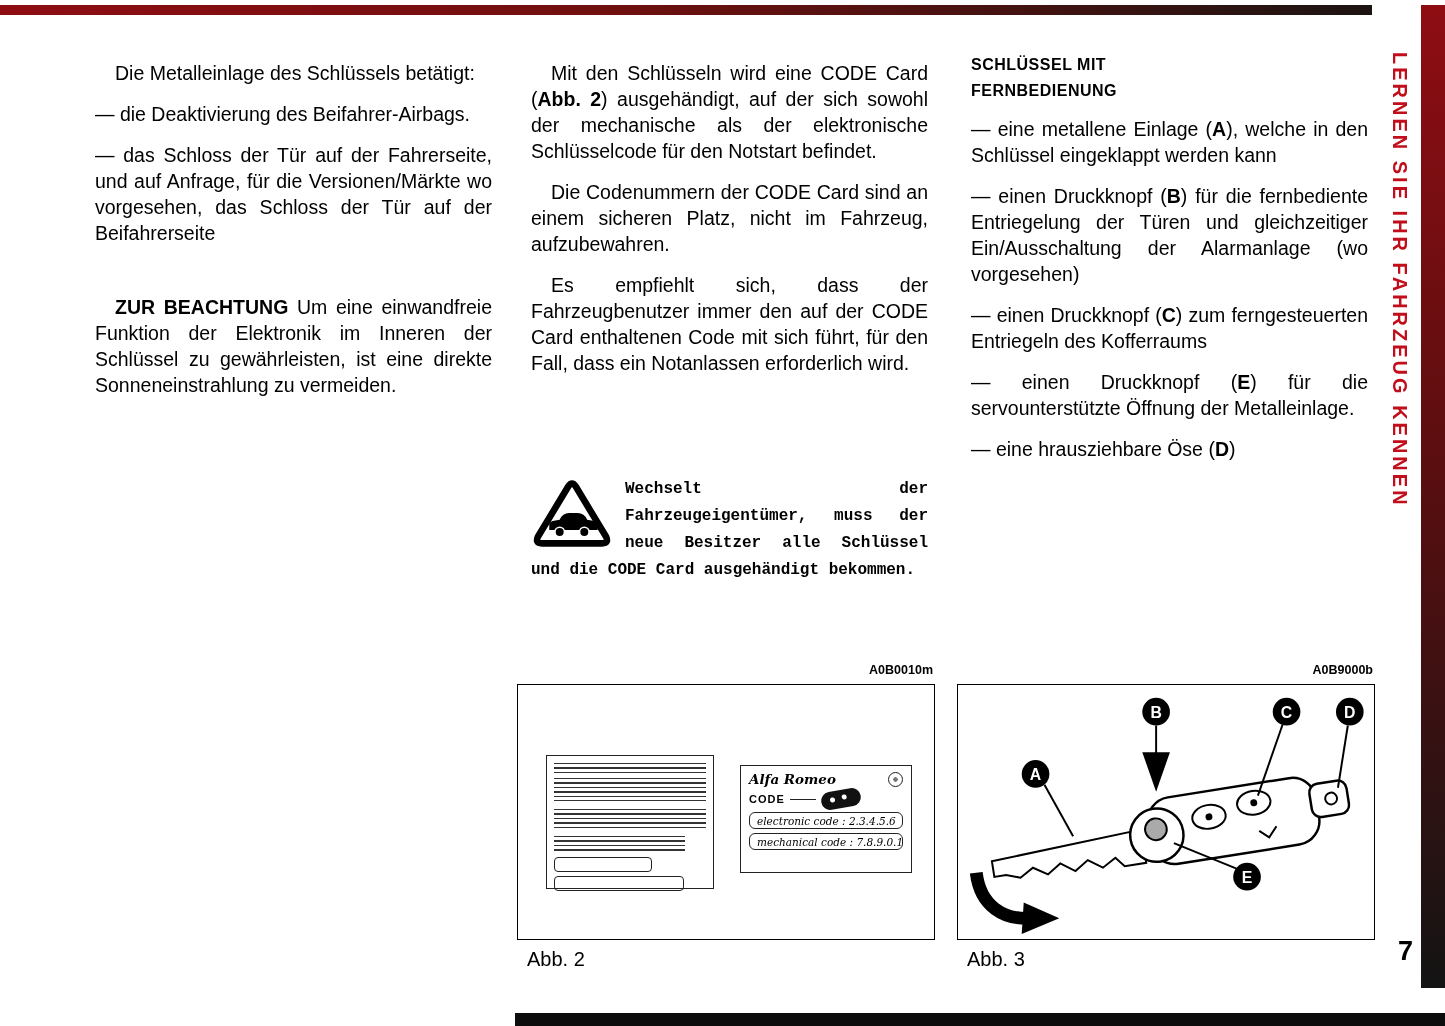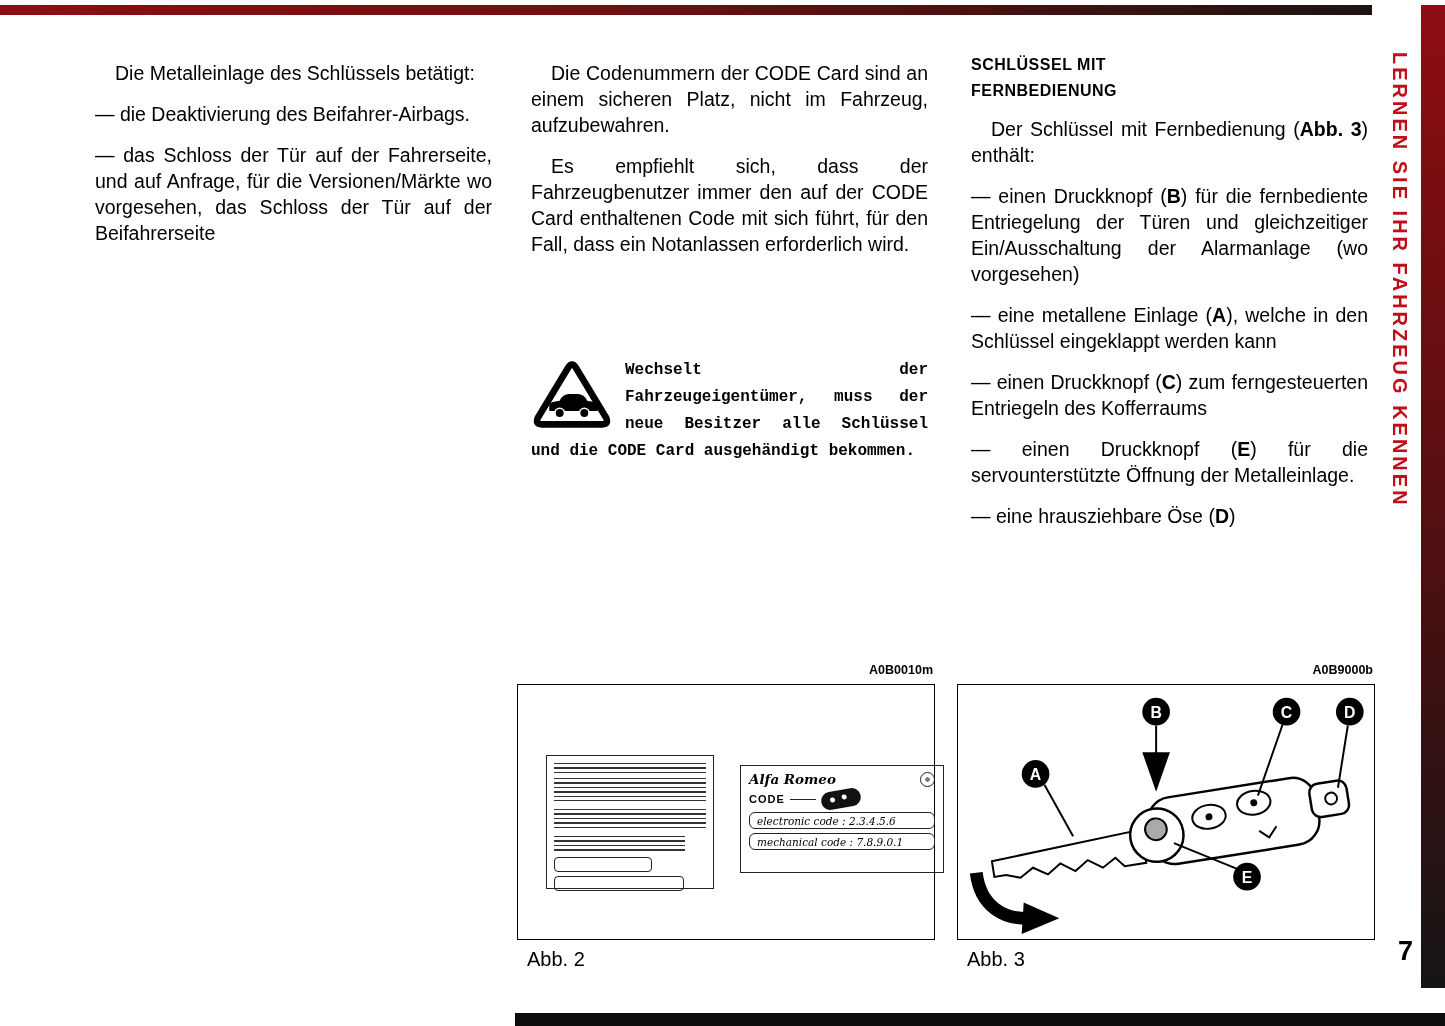--- a/index.html
+++ b/index.html
@@ -31,21 +31,21 @@
   .figcode{position:absolute;top:663px;width:416px;text-align:right;font-size:12.5px;font-weight:bold;}
   .figcode2{left:517px;} .figcode3{left:957px;}
   .figcap{position:absolute;top:948px;font-size:20px;}
   .figcap2{left:527px;} .figcap3{left:967px;}
   
   .cardL{position:absolute;left:28px;top:70px;width:168px;height:134px;border:1px solid #222;padding:5px 7px;box-sizing:border-box;}
   .fineprint{height:13px;margin:2px 0 5px 0;background:repeating-linear-gradient(180deg,#333 0 1.4px,transparent 1.4px 4.4px);}
   .fp1{height:10px;} .fp2{height:26px;} .fp3{height:22px;} .fp4{height:16px;width:86%;}
   .slotbox{border:1px solid #222;border-radius:4px;height:13px;margin-top:4px;}
   .slot1{width:96px;} .slot2{width:128px;}
-  .cardR{position:absolute;left:222px;top:80px;width:204px;height:108px;border:1px solid #222;padding:5px 8px;box-sizing:border-box;}
+  .cardR{position:absolute;left:222px;top:80px;width:172px;height:108px;border:1px solid #222;padding:5px 8px;box-sizing:border-box;}
   .brandrow{display:flex;align-items:center;justify-content:space-between;}
   .brand{font-family:"DejaVu Serif",serif;font-style:italic;font-weight:bold;font-size:13.5px;}
   .badge{width:15px;height:15px;border:1.3px solid #222;border-radius:50%;box-sizing:border-box;
          background:radial-gradient(circle at 50% 50%, #777 0 2px, #fff 2.5px);}
   .coderow{display:flex;align-items:center;gap:5px;margin:3px 0 4px 0;}
   .codelbl{font-weight:bold;font-size:11px;letter-spacing:1px;}
   .keyline{flex:0 0 26px;border-top:1.2px solid #222;height:0;}
   .keyblob{width:40px;height:18px;background:#111;border-radius:9px;transform:rotate(-10deg);position:relative;}
   .keyblob::after{content:"";position:absolute;left:9px;top:6px;width:5px;height:5px;border-radius:50%;background:#fff;
                   box-shadow:12px -1px 0 0 #fff;}
@@ -60,46 +60,47 @@
   <div class="topbar"></div>
   <div class="sidebar-bar"></div>
   <div class="bottombar"></div>
   <div class="vtext">LERNEN SIE IHR FAHRZEUG KENNEN</div>
   <div class="pagenum">7</div>
 
   <div class="col col1">
     <p class="ind"><span>Die Metalleinlage des Schlüssels betätigt:</span></p>
     <p><span>— die Deaktivierung des Beifahrer-Airbags.</span></p>
     <p><span>— das Schloss der Tür auf der Fahrerseite, und auf Anfrage, für die Versionen/Märkte wo vorgesehen, das Schloss der Tür auf der Beifahrerseite</span></p>
+    <p class="ind note"><b>ZUR BEACHTUNG</b><span> Um eine einwandfreie Funktion der Elektronik im Inneren der Schlüssel zu gewährleisten, ist eine direkte Sonneneinstrahlung zu vermeiden.</span></p>
   </div>
 
   <div class="col col2">
+    <p class="ind"><span>Mit den Schlüsseln wird eine CODE Card (</span><b>Abb. 2</b><span>) ausgehändigt, auf der sich sowohl der mechanische als der elektronische Schlüsselcode für den Notstart befindet.</span></p>
     <p class="ind"><span>Die Codenummern der CODE Card sind an einem sicheren Platz, nicht im Fahrzeug, aufzubewahren.</span></p>
     <p class="ind"><span>Es empfiehlt sich, dass der Fahrzeugbenutzer immer den auf der CODE Card enthaltenen Code mit sich führt, für den Fall, dass ein Notanlassen erforderlich wird.</span></p>
     <div class="warning">
       <span class="wicon">
         <svg viewBox="0 0 86 76" width="82" height="72" aria-hidden="true">
           <path d="M39,9 Q43,3 47,9 L79,62 Q82,69 75,69 L11,69 Q4,69 7,62 Z" fill="#fff" stroke="#000" stroke-width="7" stroke-linejoin="round"></path>
           <path d="M19,55 v-6 q0,-3 5,-4 l6,-1 q3,-7 10,-7 h9 q7,0 10,7 l6,1 q5,1 5,4 v6 z" fill="#000"></path>
           <circle cx="30" cy="57" r="5" fill="#000" stroke="#fff" stroke-width="1.6"></circle>
           <circle cx="56" cy="57" r="5" fill="#000" stroke="#fff" stroke-width="1.6"></circle>
         </svg>
       </span>
       <span>Wechselt der Fahrzeugeigentümer, muss der neue Besitzer alle Schlüssel und die CODE Card ausgehändigt bekommen.</span>
     </div>
   </div>
 
   <div class="col col3">
     <div class="h3">
       <div>SCHLÜSSEL MIT</div>
       <div>FERNBEDIENUNG</div>
     </div>
-    <p class="ind"><span>Der Schlüssel mit Fernbedienung (</span><b>Abb. 3</b><span>) enthält:</span></p>
+    <p><span>— eine metallene Einlage (</span><b>A</b><span>), welche in den Schlüssel eingeklappt werden kann</span></p>
     <p><span>— einen Druckknopf (</span><b>B</b><span>) für die fernbediente Entriegelung der Türen und gleichzeitiger Ein/Ausschaltung der Alarmanlage (wo vorgesehen)</span></p>
-    <p><span>— eine metallene Einlage (</span><b>A</b><span>), welche in den Schlüssel eingeklappt werden kann</span></p>
     <p><span>— einen Druckknopf (</span><b>C</b><span>) zum ferngesteuerten Entriegeln des Kofferraums</span></p>
     <p><span>— einen Druckknopf (</span><b>E</b><span>) für die servounterstützte Öffnung der Metalleinlage.</span></p>
     <p><span>— eine hrausziehbare Öse (</span><b>D</b><span>)</span></p>
   </div>
 
   <div class="figcode figcode2">A0B0010m</div>
   <div class="figbox fig2">
     <div class="cardL">
       <div class="fineprint fp1"></div>
       <div class="fineprint fp2"></div>

